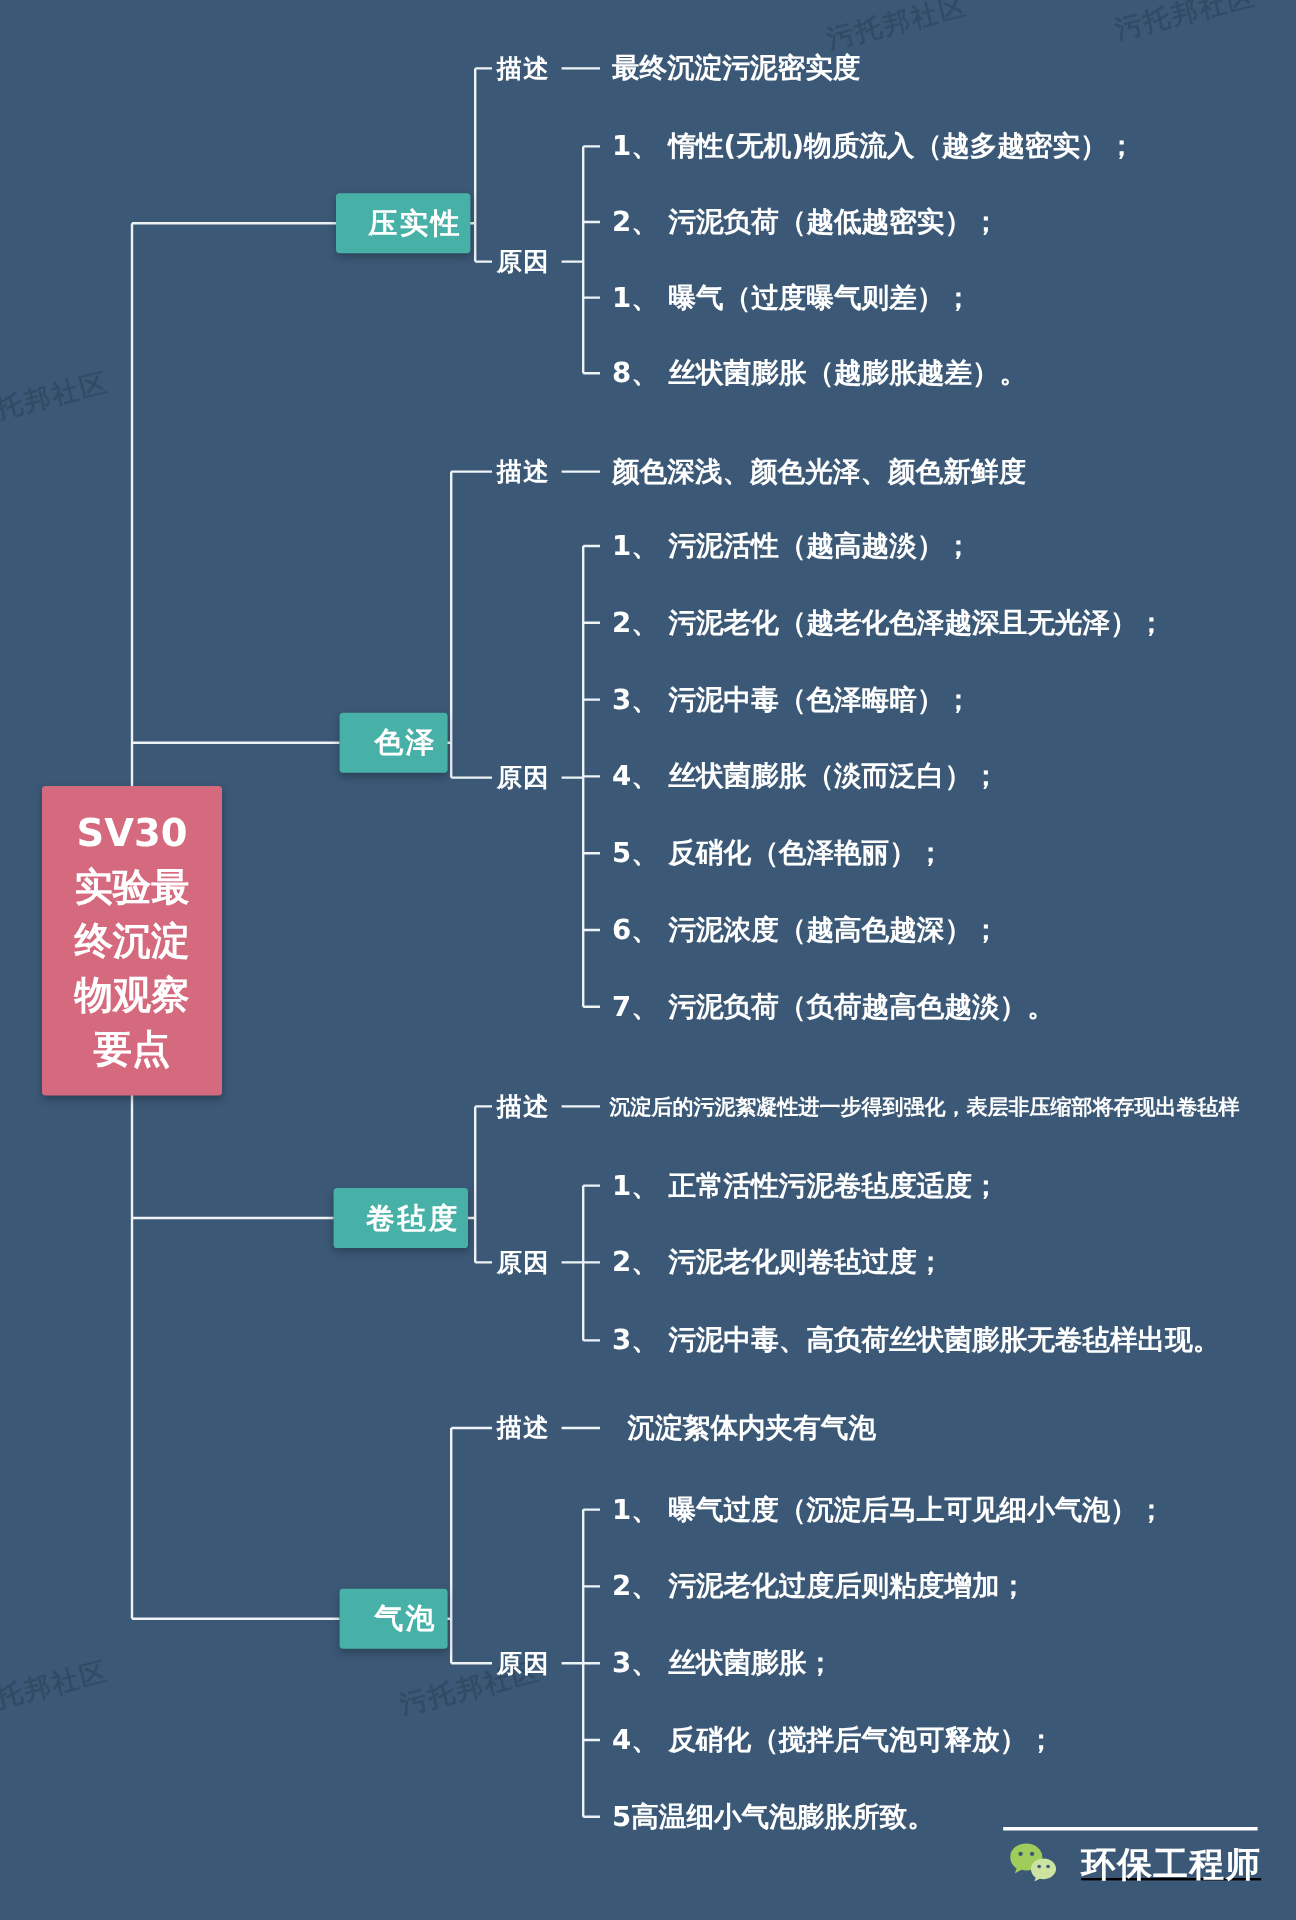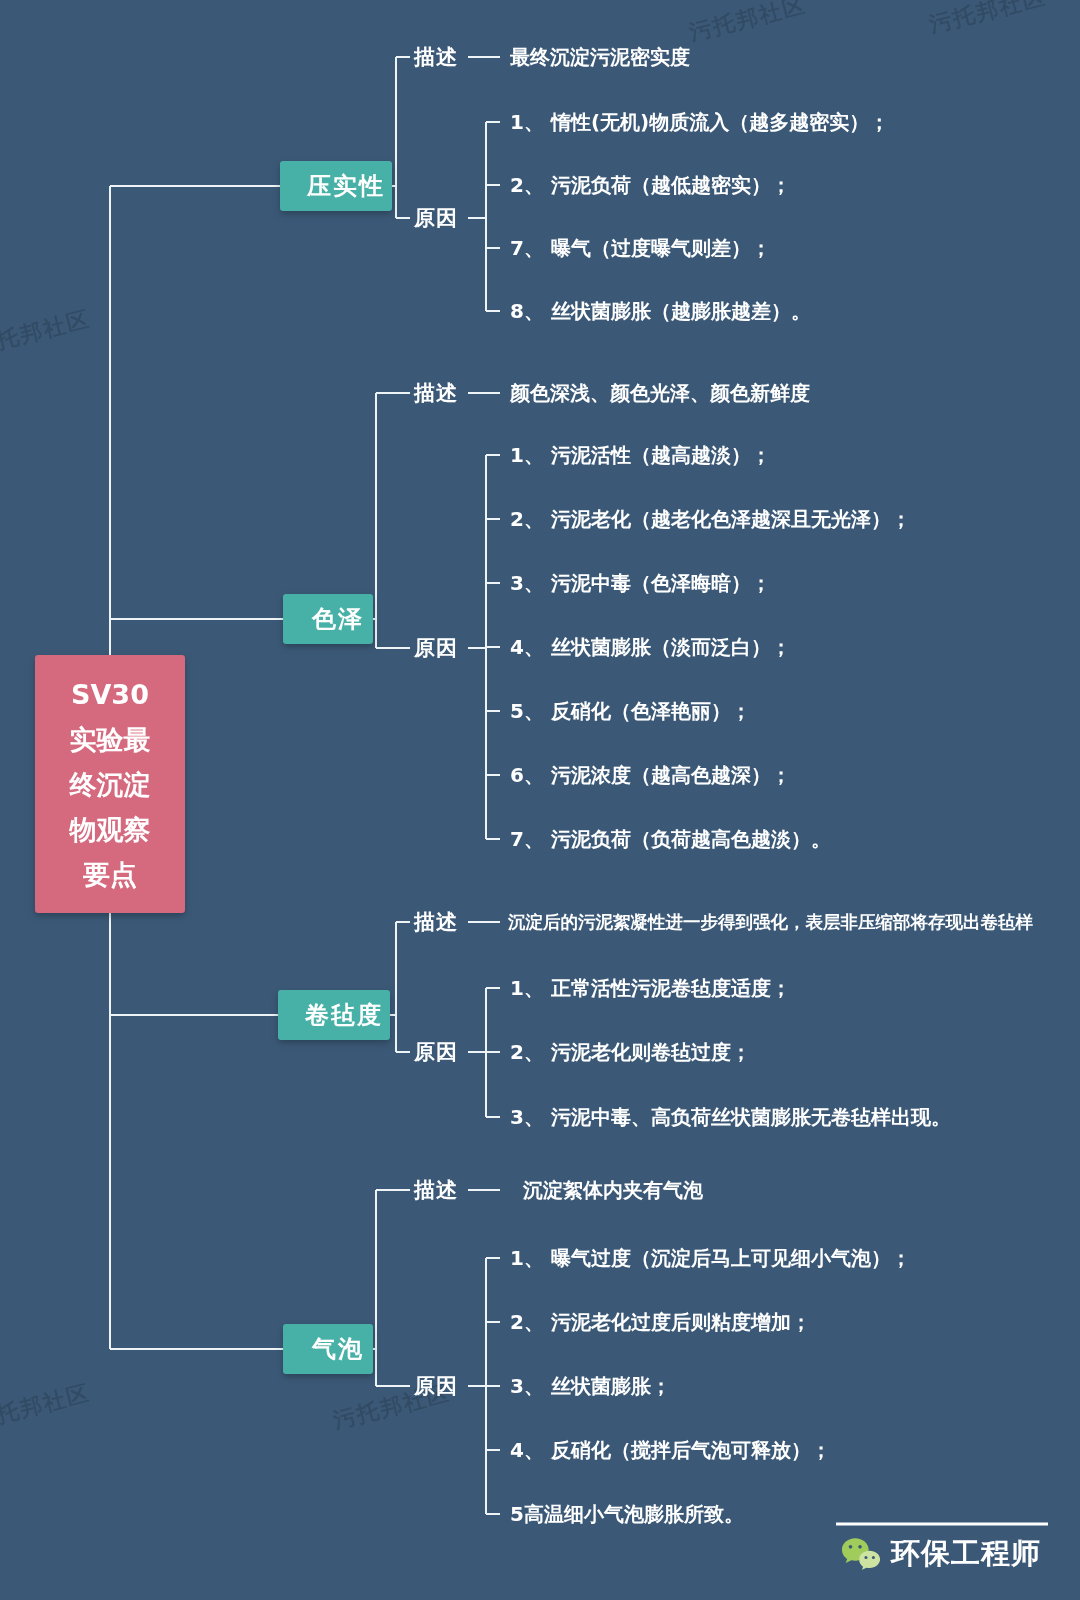--- a/index.html
+++ b/index.html
@@ -11,47 +11,47 @@
     font-family:"DejaVu Sans","Liberation Sans",sans-serif;
   }
   svg.lines {
     position:absolute; left:0; top:0; width:1080px; height:1600px;
     pointer-events:none;
   }
   .root {
     position:absolute; left:35px; top:655px; width:150px; height:258px;
     background:#d5697e; color:#ffffff;
     display:flex; flex-direction:column; align-items:center; justify-content:center;
-    font-size:27px; font-weight:bold; line-height:45px; text-align:center;
+    font-size:32px; font-weight:bold; line-height:45px; text-align:center;
     border-radius:3px; box-shadow:0 3px 7px rgba(0,0,0,0.25);
   }
   .branch {
     position:absolute; background:#48b1a7; color:#ffffff;
     display:flex; align-items:center; justify-content:center;
     font-size:24px; font-weight:bold; letter-spacing:2px;
     border-radius:3px; box-shadow:0 3px 7px rgba(0,0,0,0.25);padding-left:20px;
   }
   .sub-label {
     position:absolute; transform:translateY(-50%);
     color:#ffffff; font-size:21px; font-weight:bold; white-space:nowrap;
     letter-spacing:1px;
   }
   .node-text {
     position:absolute; transform:translateY(-50%);
-    color:#ffffff; font-size:20px; font-weight:bold; white-space:nowrap;
+    color:#ffffff; font-size:23px; font-weight:bold; white-space:nowrap;
   }
   .node-text.long { font-size:17.5px; }
   .wm {
     position:absolute; color:rgba(0,0,0,0.15); font-size:22px; font-weight:bold;
     transform:rotate(-14deg); white-space:nowrap; letter-spacing:2px;
     pointer-events:none;
   }
   .footer {
     position:absolute; left:840px; top:1534px; width:210px;
-    display:flex; align-items:center; gap:9px;
+    display:flex; align-items:flex-start; gap:19px;text-decoration:underline;
   }
   .footer .brand {
     color:#ffffff; font-size:29px; font-weight:bold; white-space:nowrap;
     letter-spacing:1px;
   }
   .wechat { width:42px; height:36px; flex:0 0 auto; }
 </style>
 </head>
 <body>
 
@@ -90,21 +90,21 @@
   <div class="branch" style="left:280px; top:161px; width:92px; height:50px;">压实性</div>
   <div class="branch" style="left:283px; top:594px; width:70px; height:50px;">色泽</div>
   <div class="branch" style="left:278px; top:990px; width:92px; height:50px;">卷毡度</div>
   <div class="branch" style="left:283px; top:1324px; width:70px; height:50px;">气泡</div>
 
   <div class="sub-label" style="left:414px; top:57px;">描述</div>
   <div class="node-text" style="left:510px; top:57px;">最终沉淀污泥密实度</div>
   <div class="sub-label" style="left:414px; top:218px;">原因</div>
   <div class="node-text" style="left:510px; top:122px;">1、 惰性(无机)物质流入（越多越密实）；</div>
   <div class="node-text" style="left:510px; top:185px;">2、 污泥负荷（越低越密实）；</div>
-  <div class="node-text" style="left:510px; top:248px;">7、 曝气（过度曝气则差）；</div>
+  <div class="node-text" style="left:510px; top:248px;">1、 曝气（过度曝气则差）；</div>
   <div class="node-text" style="left:510px; top:311px;">8、 丝状菌膨胀（越膨胀越差）。</div>
 
   <div class="sub-label" style="left:414px; top:393px;">描述</div>
   <div class="node-text" style="left:510px; top:393px;">颜色深浅、颜色光泽、颜色新鲜度</div>
   <div class="sub-label" style="left:414px; top:648px;">原因</div>
   <div class="node-text" style="left:510px; top:455px;">1、 污泥活性（越高越淡）；</div>
   <div class="node-text" style="left:510px; top:519px;">2、 污泥老化（越老化色泽越深且无光泽）；</div>
   <div class="node-text" style="left:510px; top:583px;">3、 污泥中毒（色泽晦暗）；</div>
   <div class="node-text" style="left:510px; top:647px;">4、 丝状菌膨胀（淡而泛白）；</div>
   <div class="node-text" style="left:510px; top:711px;">5、 反硝化（色泽艳丽）；</div>

